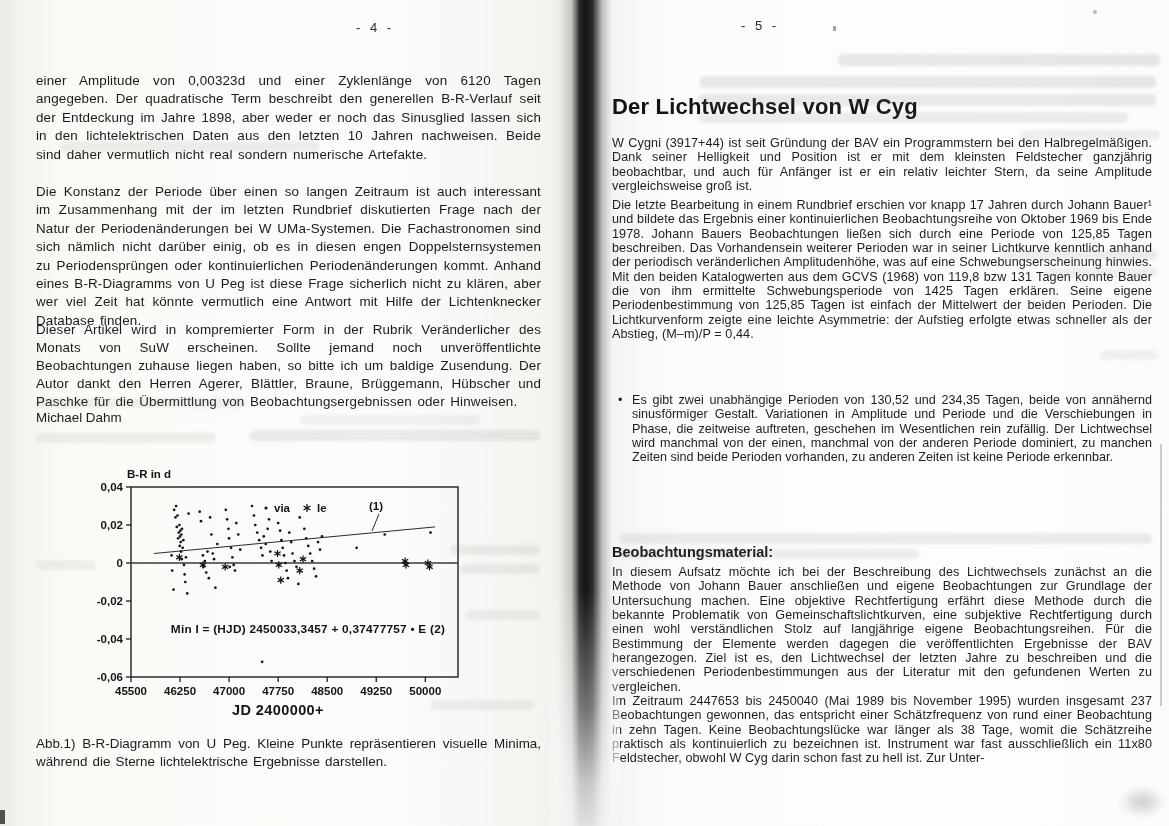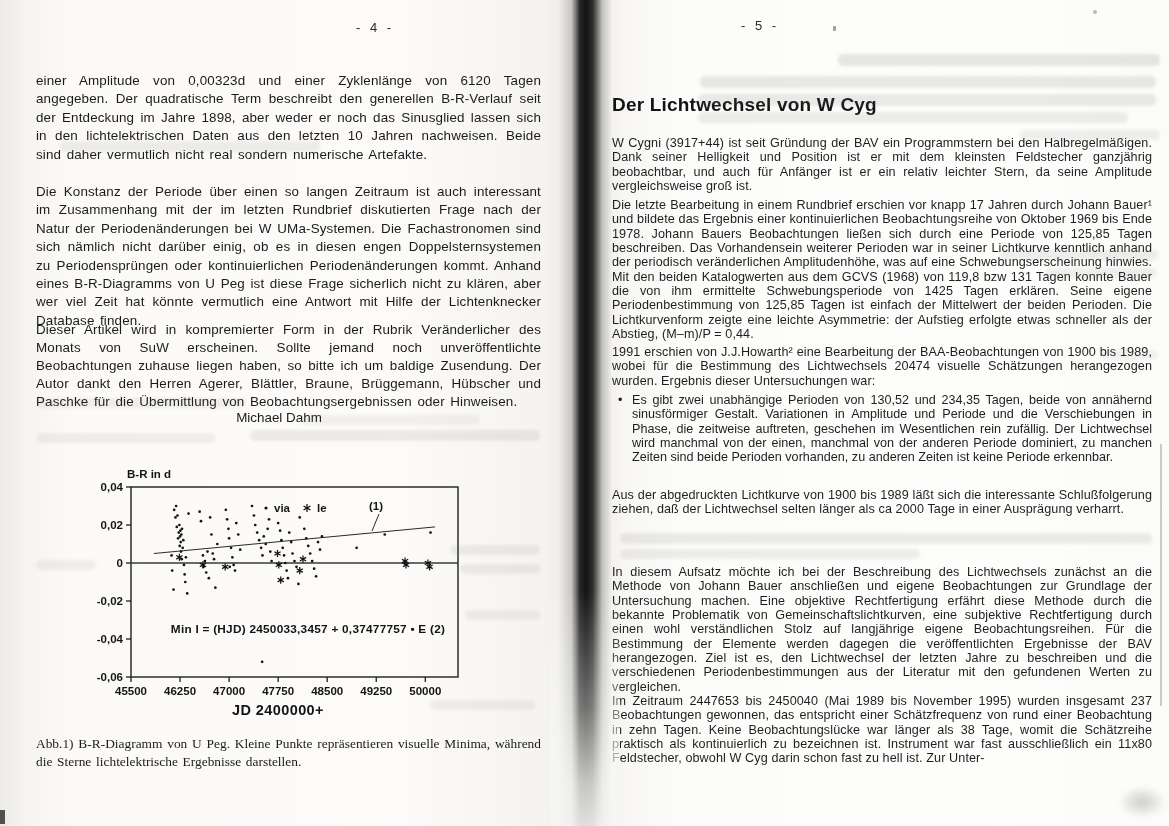--- a/index.html
+++ b/index.html
@@ -17,28 +17,28 @@
   
   .gutter{position:absolute;left:558px;top:0;width:54px;height:826px;z-index:5;
     background:linear-gradient(to right,rgba(60,60,58,0) 0%,rgba(50,50,48,.20) 25%,rgba(24,24,24,.93) 40%,#131313 52%,rgba(22,22,22,.9) 64%,rgba(70,70,70,.28) 82%,rgba(255,255,255,0) 100%);}
   .gutter-fade{position:absolute;left:550px;top:590px;width:70px;height:236px;z-index:6;
     background:linear-gradient(to bottom,rgba(250,250,248,0) 0%,rgba(250,250,248,.40) 50%,rgba(247,247,245,.78) 82%,rgba(245,245,243,.9) 100%);}
 
   
   .pageno{position:absolute;font-size:13px;color:#2a2a2a;letter-spacing:3px;text-align:center;}
   .lp{position:absolute;left:36px;width:505px;font-size:13.4px;line-height:18.4px;
       text-align:justify;color:#1b1b1b;word-spacing:1.6px;letter-spacing:.15px;}
-  .signature{position:absolute;left:36px;width:486px;text-align:center;font-size:13.4px;color:#1b1b1b;}
+  .signature{position:absolute;left:36px;width:486px;text-align:left;font-size:13.4px;color:#1b1b1b;}
   .caption{position:absolute;left:36px;width:505px;font-size:13.4px;line-height:18.4px;
       text-align:justify;color:#1b1b1b;word-spacing:1.4px;}
 
   .rp{position:absolute;left:18px;width:540px;font-size:12.6px;line-height:14.35px;
       text-align:justify;color:#1e1e1e;letter-spacing:.1px;}
   .kicker{position:absolute;left:18px;width:540px;font-size:13px;font-weight:bold;color:#161616;margin:0;}
-  .title{position:absolute;left:18px;width:540px;font-size:19px;font-weight:bold;color:#131313;margin:0;letter-spacing:.2px;}
+  .title{position:absolute;left:18px;width:540px;font-size:22px;font-weight:bold;color:#131313;margin:0;letter-spacing:.2px;}
   .subhead{position:absolute;left:18px;width:540px;font-size:14.5px;font-weight:bold;color:#161616;margin:0;}
   .bullet{position:absolute;left:18px;width:540px;display:flex;}
   .bullet .bdot{width:14px;padding-left:6px;font-size:12.6px;line-height:14.35px;color:#1e1e1e;flex:none;}
   .bullet .btext{flex:1;font-size:12.6px;line-height:14.35px;text-align:justify;color:#1e1e1e;margin:0;}
 
   
   .figure{position:absolute;left:70px;top:452px;width:440px;height:280px;}
   svg text{font-family:"Liberation Sans",sans-serif;}
   .tick{font-size:11.5px;font-weight:bold;fill:#151515;}
   .annot{font-size:11.5px;font-weight:bold;fill:#151515;}
@@ -237,39 +237,38 @@
           <line x1="361.033691453624" y1="109.2" x2="354.798308546376" y2="112.8" stroke="#111" stroke-width="1.25"></line>
           <line x1="359.551" y1="111.20000000000002" x2="359.551" y2="118.4" stroke="#111" stroke-width="1.25"></line>
           <line x1="356.433308546376" y1="113.00000000000001" x2="362.668691453624" y2="116.60000000000001" stroke="#111" stroke-width="1.25"></line>
           <line x1="362.668691453624" y1="113.00000000000001" x2="356.433308546376" y2="116.60000000000001" stroke="#111" stroke-width="1.25"></line>
           <text x="238" y="181" text-anchor="middle" class="equation">Min I = (HJD) 2450033,3457 + 0,37477757 • E (2)</text>
           <text x="57" y="26" class="annot">B-R in d</text>
           <text x="208" y="263" text-anchor="middle" class="xlabel">JD 2400000+</text>
         </svg>
     </figure>
 
-    <p class="caption" style="top:735px;margin:0;font-family:Liberation Serif, serif;">Abb.1) B-R-Diagramm von U Peg. Kleine Punkte repräsentieren visuelle Minima, während die Sterne lichtelektrische Ergebnisse darstellen.</p>
+    <p class="caption" style="top:735px;margin:0;">Abb.1) B-R-Diagramm von U Peg. Kleine Punkte repräsentieren visuelle Minima, während die Sterne lichtelektrische Ergebnisse darstellen.</p>
   </section>
 
   <section class="page page-right">
     <div class="pageno" style="left:136px;top:18px;width:60px;">- 5 -</div>
 
     <h1 class="title" style="top:94px;">Der Lichtwechsel von W Cyg</h1>
 
     <p class="rp" style="top:136px;margin:0;">W Cygni (3917+44) ist seit Gründung der BAV ein Programmstern bei den Halbregelmäßigen. Dank seiner Helligkeit und Position ist er mit dem kleinsten Feldstecher ganzjährig beobachtbar, und auch für Anfänger ist er ein relativ leichter Stern, da seine Amplitude vergleichsweise groß ist.</p>
     <p class="rp" style="top:198px;margin:0;">Die letzte Bearbeitung in einem Rundbrief erschien vor knapp 17 Jahren durch Johann Bauer¹ und bildete das Ergebnis einer kontinuierlichen Beobachtungsreihe von Oktober 1969 bis Ende 1978. Johann Bauers Beobachtungen ließen sich durch eine Periode von 125,85 Tagen beschreiben. Das Vorhandensein weiterer Perioden war in seiner Lichtkurve kenntlich anhand der periodisch veränderlichen Amplitudenhöhe, was auf eine Schwebungserscheinung hinwies. Mit den beiden Katalogwerten aus dem GCVS (1968) von 119,8 bzw 131 Tagen konnte Bauer die von ihm ermittelte Schwebungsperiode von 1425 Tagen erklären. Seine eigene Periodenbestimmung von 125,85 Tagen ist einfach der Mittelwert der beiden Perioden. Die Lichtkurvenform zeigte eine leichte Asymmetrie: der Aufstieg erfolgte etwas schneller als der Abstieg, (M–m)/P = 0,44.</p>
-    <p class="rp" style="top:345px;margin:0;">1991 erschien von J.J.Howarth² eine Bearbeitung der BAA-Beobachtungen von 1900 bis 1989, wobei für die Bestimmung des Lichtwechsels 20474 visuelle Schätzungen herangezogen wurden. Ergebnis dieser Untersuchungen war:</p>
 
     <div class="bullet" style="top:393px;">
       <span class="bdot">•</span>
       <p class="btext">Es gibt zwei unabhängige Perioden von 130,52 und 234,35 Tagen, beide von annähernd sinusförmiger Gestalt. Variationen in Amplitude und Periode und die Verschiebungen in Phase, die zeitweise auftreten, geschehen im Wesentlichen rein zufällig. Der Lichtwechsel wird manchmal von der einen, manchmal von der anderen Periode dominiert, zu manchen Zeiten sind beide Perioden vorhanden, zu anderen Zeiten ist keine Periode erkennbar.</p>
     </div>
 
-    <p class="rp" style="top:488px;margin:0;">Aus der abgedruckten Lichtkurve von 1900 bis 1989 läßt sich die interessante Schlußfolgerung ziehen, daß der Lichtwechsel selten länger als ca 2000 Tage in einer Ausprägung verharrt.</p>
-
+
+    <h2 class="subhead" style="top:544px;">Beobachtungsmaterial:</h2>
 
     <p class="rp" style="top:565px;margin:0;">In diesem Aufsatz möchte ich bei der Beschreibung des Lichtwechsels zunächst an die Methode von Johann Bauer anschließen und eigene Beobachtungen zur Grundlage der Untersuchung machen. Eine objektive Rechtfertigung erfährt diese Methode durch die bekannte Problematik von Gemeinschaftslichtkurven, eine subjektive Rechtfertigung durch einen wohl verständlichen Stolz auf langjährige eigene Beobachtungsreihen. Für die Bestimmung der Elemente werden dagegen die veröffentlichten Ergebnisse der BAV herangezogen. Ziel ist es, den Lichtwechsel der letzten Jahre zu beschreiben und die verschiedenen Periodenbestimmungen aus der Literatur mit den gefundenen Werten zu vergleichen.</p>
     <p class="rp" style="top:694px;margin:0;">Im Zeitraum 2447653 bis 2450040 (Mai 1989 bis November 1995) wurden insgesamt 237 Beobachtungen gewonnen, das entspricht einer Schätzfrequenz von rund einer Beobachtung in zehn Tagen. Keine Beobachtungslücke war länger als 38 Tage, womit die Schätzreihe praktisch als kontinuierlich zu bezeichnen ist. Instrument war fast ausschließlich ein 11x80 Feldstecher, obwohl W Cyg darin schon fast zu hell ist. Zur Unter-</p>
   </section>
 
   <div class="gutter"></div>
   <div class="gutter-fade"></div>
 
   <div class="ghost" style="left:60px;top:141px;width:260px;height:11px;opacity:.10;"></div>
   <div class="ghost" style="left:36px;top:398px;width:210px;height:10px;opacity:.09;"></div>

